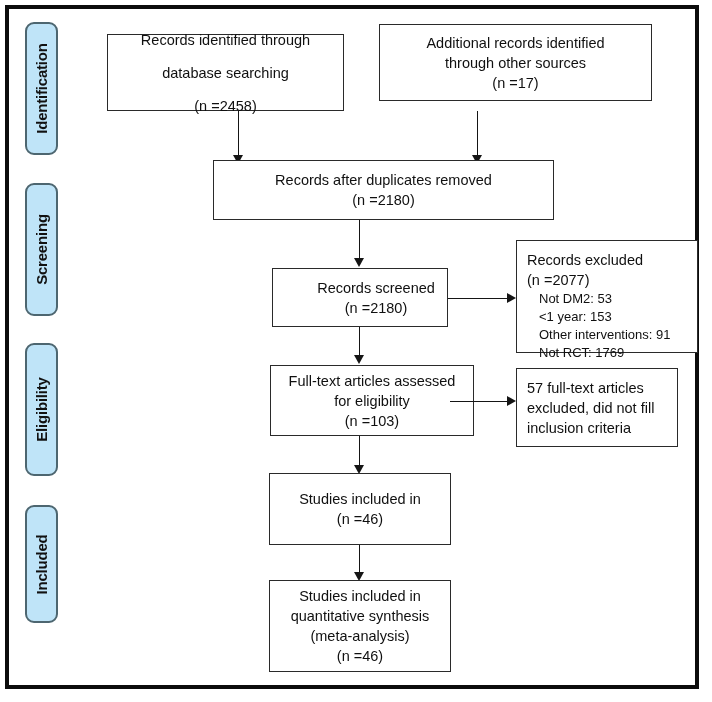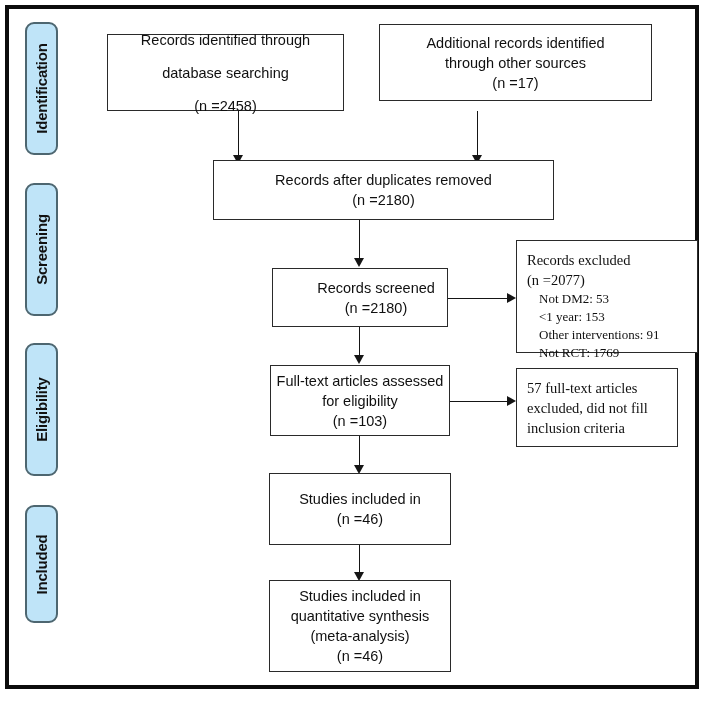--- a/index.html
+++ b/index.html
@@ -68,21 +68,20 @@
     justify-content: flex-start;
   }
   .node .line {
     font-size: 14.5px;
     line-height: 20px;
     color: #101010;
     white-space: nowrap;
   }
   .node.left-align .line {
     padding-left: 10px;
-    font-family: Liberation Serif, serif;
   }
   .node .line.small {
     font-size: 13px;
     line-height: 18px;
     padding-left: 22px;
   }
   .node.pad-top {
     padding-top: 9px;
   }
   
@@ -177,21 +176,21 @@
       <div class="line">(n =2077)</div>
       <div class="line small">Not DM2: 53</div>
       <div class="line small">&lt;1 year: 153</div>
       <div class="line small">Other interventions: 91</div>
       <div class="line small">Not RCT: 1769</div>
     </div>
 
     <div class="v-line" style="left:359px; top:327px; height:30px;"></div>
     <div class="arrow-down" style="left:353.5px; top:355px;"></div>
 
-    <div class="node" style="left:270px; top:365px; width:180px; height:71px;">
+    <div class="node" style="left:270px; top:365px; width:204px; height:71px;">
       <div class="line">Full-text articles assessed</div>
       <div class="line">for eligibility</div>
       <div class="line">(n =103)</div>
     </div>
 
     <div class="h-line" style="left:450px; top:401px; width:59px;"></div>
     <div class="arrow-right" style="left:507px; top:395.5px;"></div>
 
     <div class="node left-align pad-top" style="left:516px; top:368px; width:162px; height:79px;">
       <div class="line">57 full-text articles</div>

